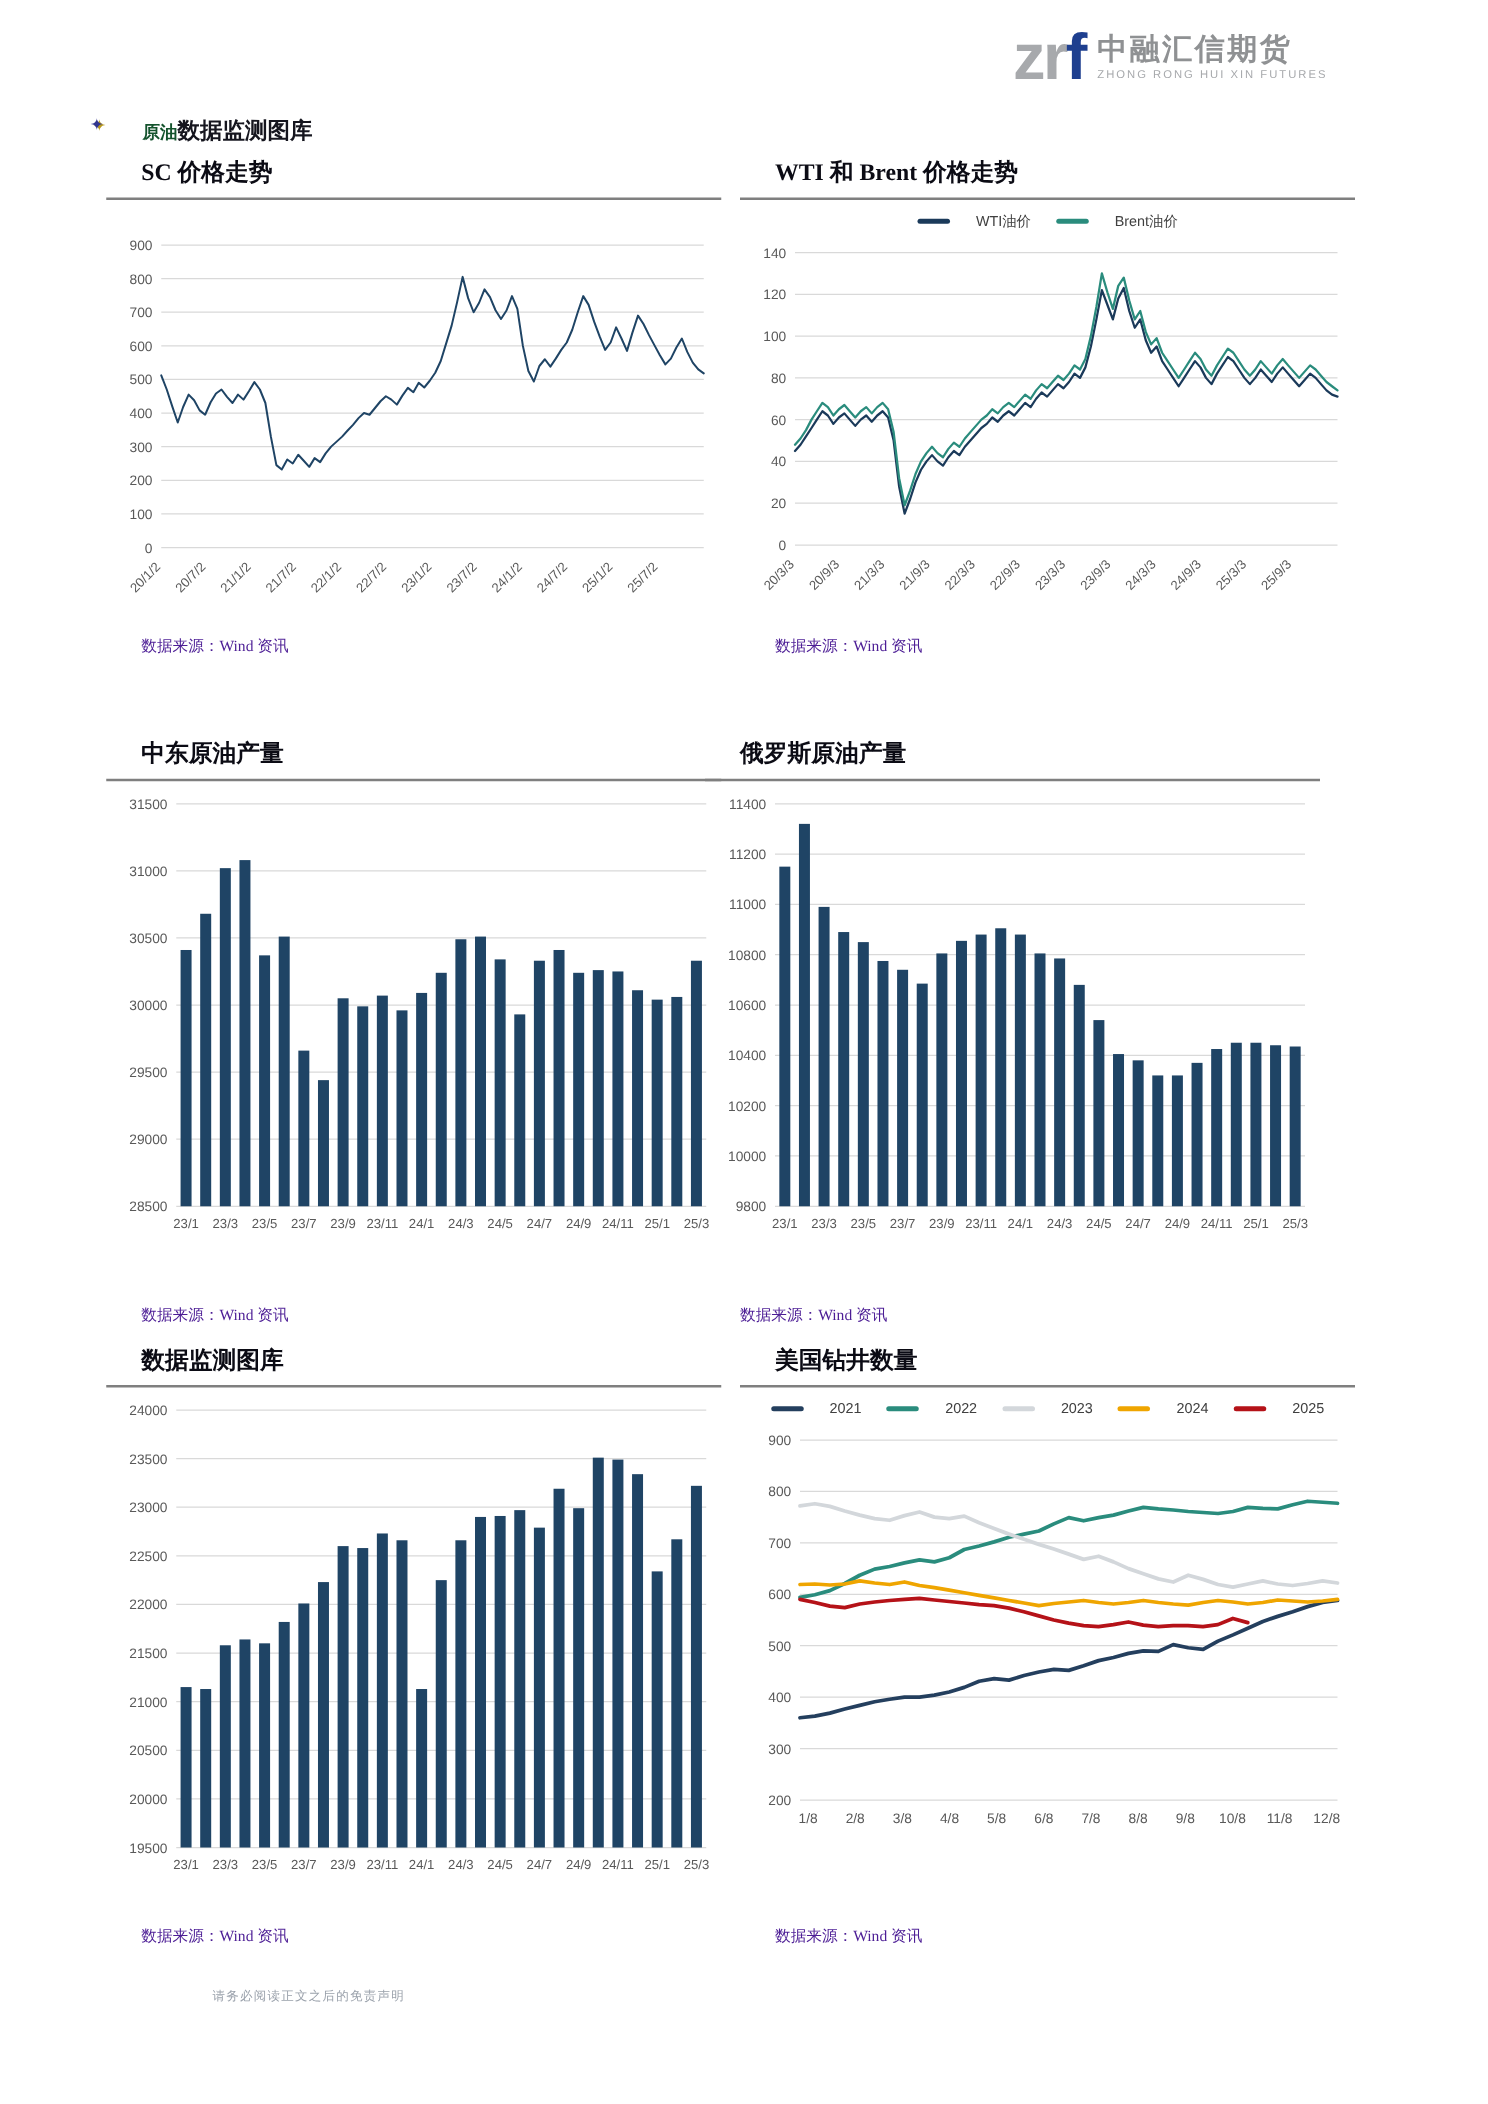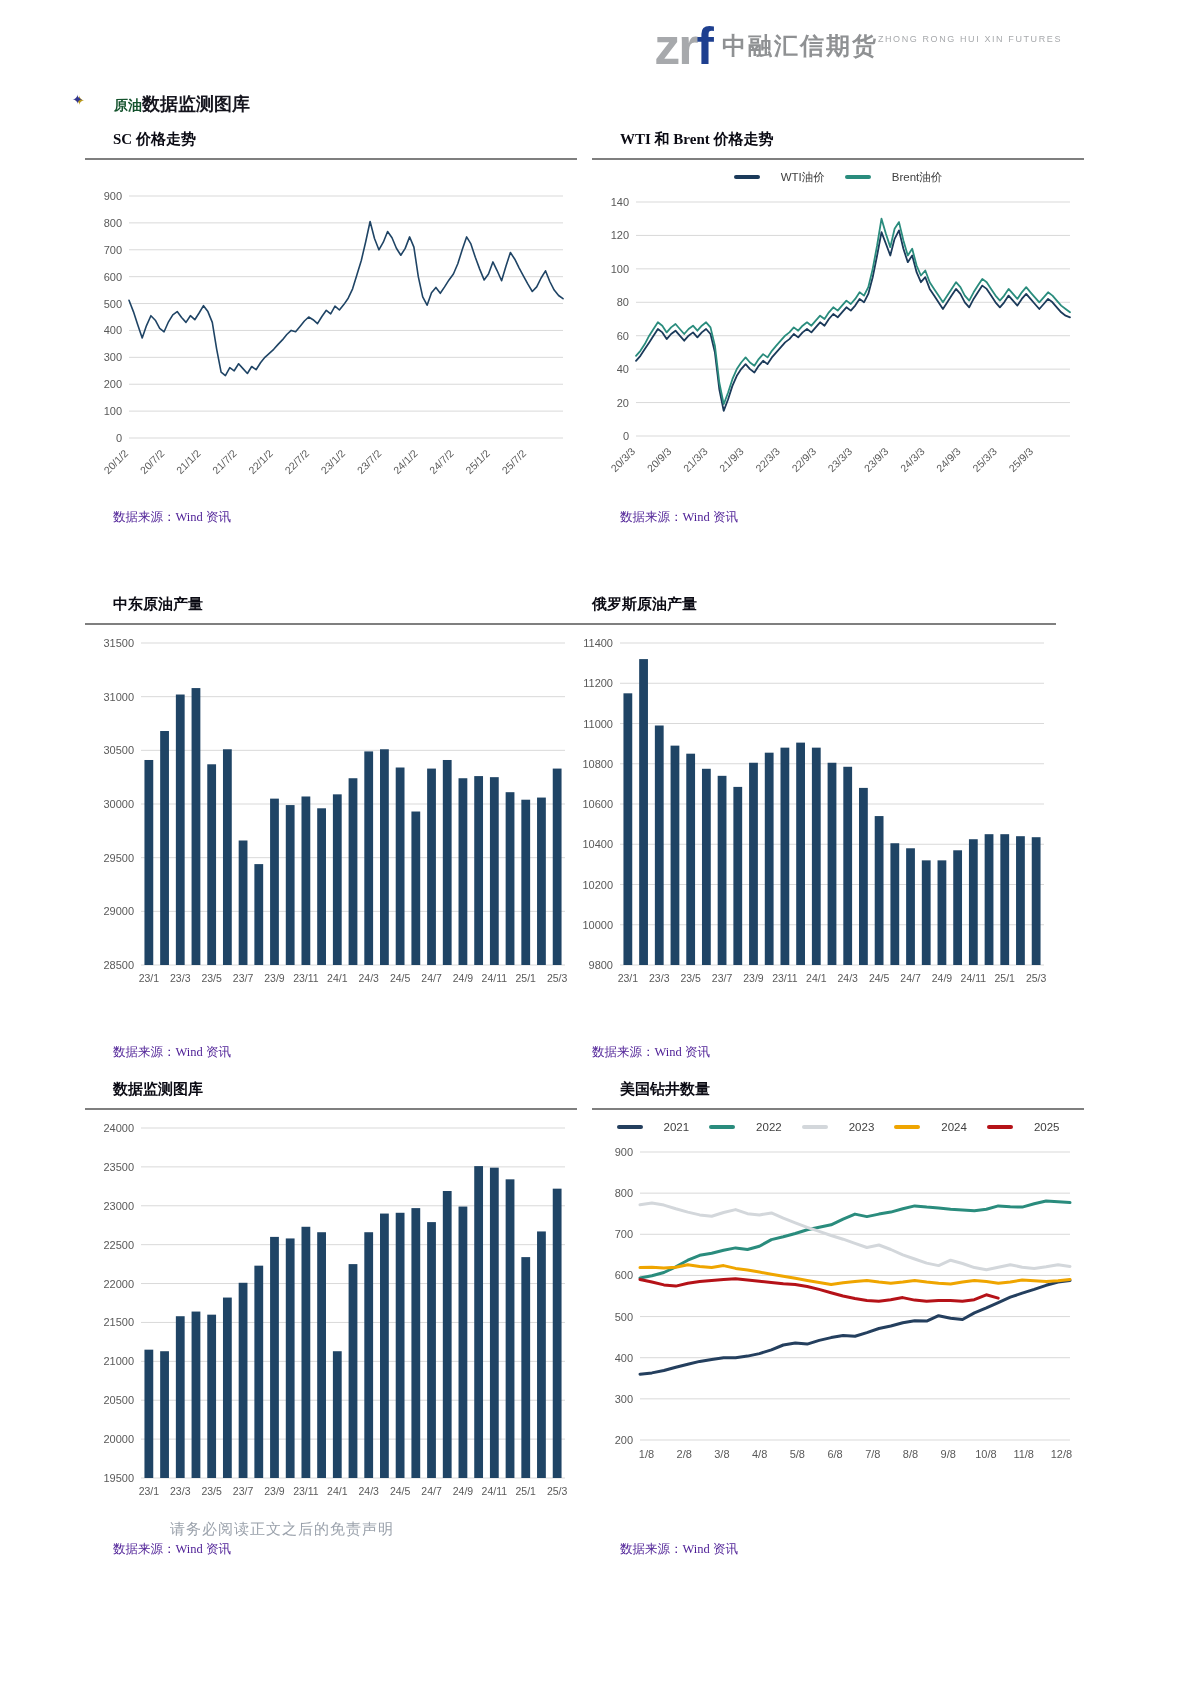--- a/index.html
+++ b/index.html
@@ -4,43 +4,43 @@
 <style>
   html,body{margin:0;padding:0;background:#ffffff;}
   #page{position:relative;width:1190px;height:1683px;background:#fff;overflow:hidden;
         font-family:"Liberation Serif","DejaVu Serif",serif;}
   
   #logo{position:absolute;top:20px;right:128px;display:flex;align-items:center;gap:10px;}
   #logo .zrf{font-family:"Liberation Sans","DejaVu Sans",sans-serif;font-weight:bold;
              font-size:52px;line-height:52px;letter-spacing:-2px;}
   #logo .zr{color:#a7a9ac;}
   #logo .f{color:#1e3f8f;}
-  #logo .names{display:flex;flex-direction:row;justify-content:center;}
+  #logo .names{display:flex;flex-direction:column;justify-content:center;}
   #logo .cn{font-size:24px;font-weight:bold;color:#8f9193;letter-spacing:2px;line-height:26px;}
   #logo .en{font-family:"Liberation Sans","DejaVu Sans",sans-serif;font-size:9px;color:#a7a9ac;
             letter-spacing:1.6px;line-height:12px;}
   
   #section-head{position:absolute;left:72px;top:92px;display:flex;align-items:center;}
   #section-head .bullet{position:relative;width:16px;height:16px;margin-right:26px;}
   #section-head .bullet .b1{position:absolute;left:2px;top:-3px;color:#b99a1d;font-size:13px;}
   #section-head .bullet .b2{position:absolute;left:0;top:-4px;color:#32368f;font-size:13px;}
   #section-head .t-hi{font-size:14px;font-weight:bold;color:#14532d;}
   #section-head .t-rest{font-size:18px;font-weight:bold;color:#15151e;}
   
   .block{position:absolute;width:492px;}
-  .chart-title{font-size:15px;font-weight:bold;color:#0b0b14;padding-left:28px;height:24px;line-height:22px;}
+  .chart-title{font-size:19px;font-weight:bold;color:#0b0b14;padding-left:28px;height:24px;line-height:22px;}
   .hr{border-top:2px solid #7f7f7f;margin-top:6px;}
   .legend{display:flex;justify-content:center;align-items:center;gap:20px;height:26px;margin-top:4px;
           font-family:"Liberation Sans","DejaVu Sans",sans-serif;font-size:11.5px;color:#404040;}
   .legend .lg-item{display:flex;align-items:center;gap:21px;}
   .legend .sw{display:inline-block;width:26px;height:3.6px;border-radius:2px;}
   svg.plot{display:block;margin-top:4px;}
   .source{position:absolute;bottom:0;left:28px;font-size:12.5px;color:#4c1d95;}
   
-  #footer{position:absolute;left:170px;top:1520px;font-size:15px;color:#9aa1ab;letter-spacing:1px;}
+  #footer{position:absolute;left:170px;top:1590px;font-size:10px;color:#9aa1ab;letter-spacing:1px;}
   svg text{font-family:"Liberation Sans","DejaVu Sans",sans-serif;}
 </style>
 </head>
 <body>
 
 <div id="page">
 
   <div id="logo">
     <div class="zrf"><span class="zr">zr</span><span class="f">f</span></div>
     <div class="names">

